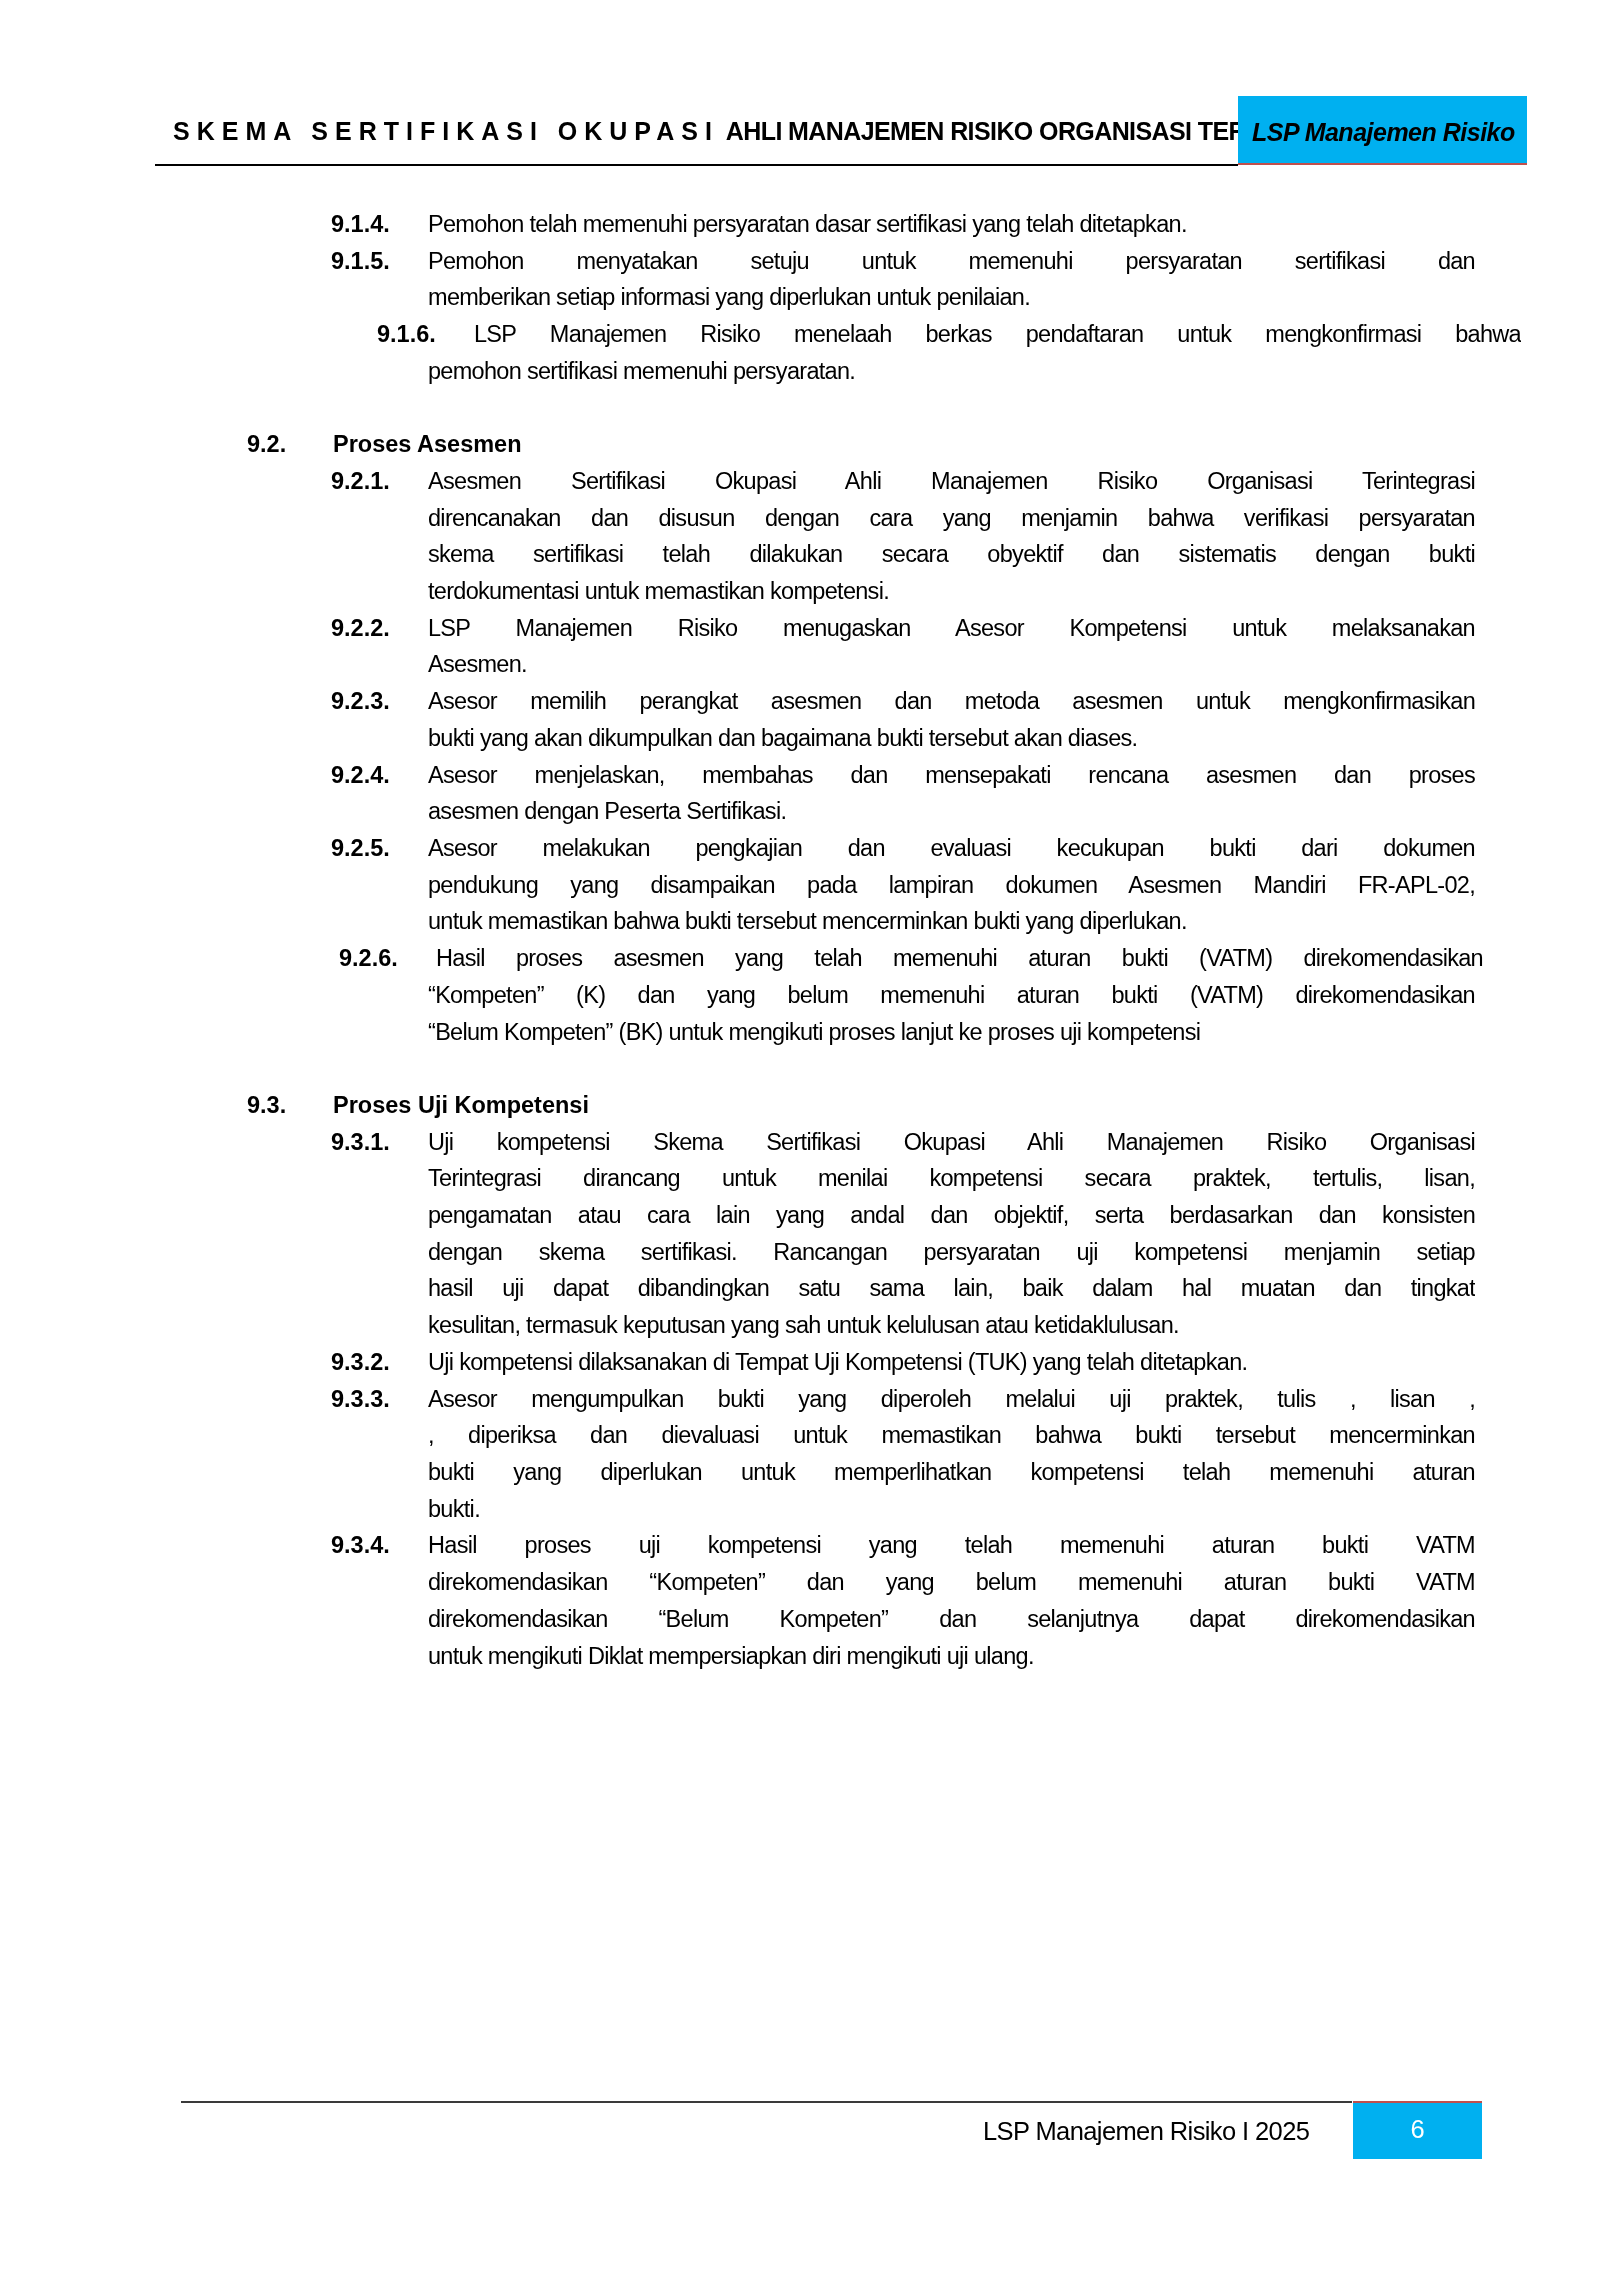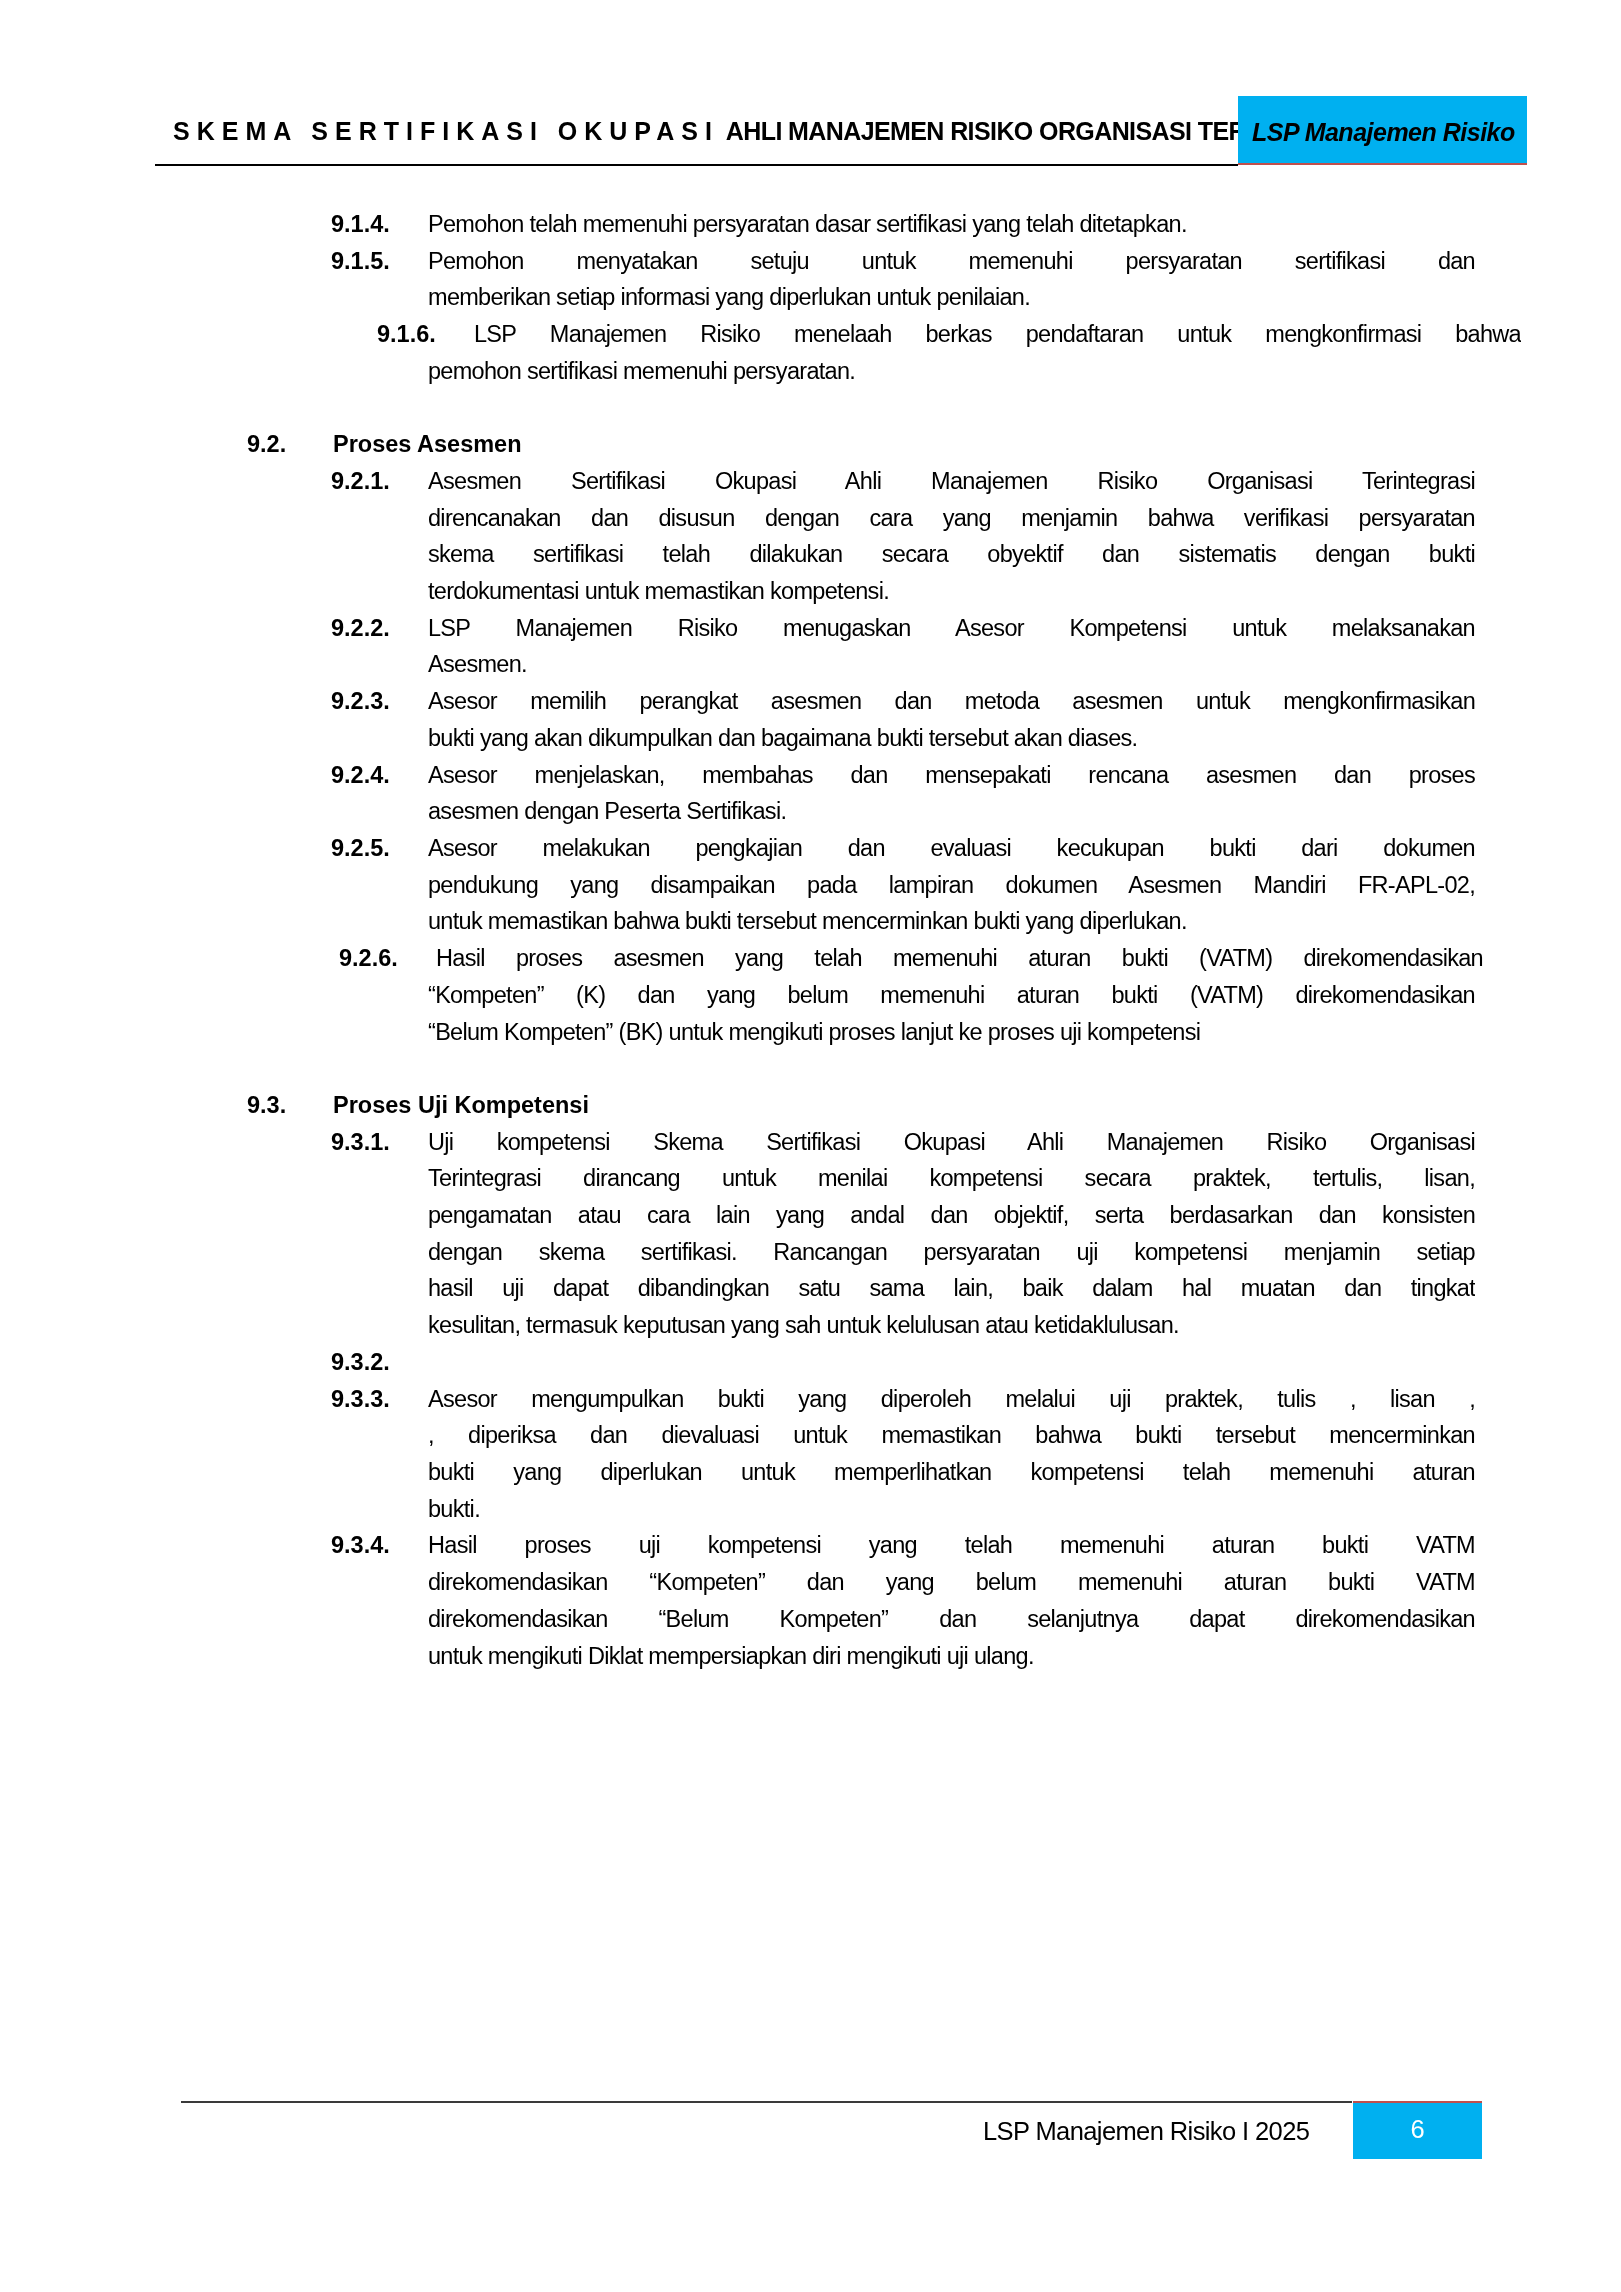--- a/index.html
+++ b/index.html
@@ -135,20 +135,21 @@
       <div class="txt">dengan skema sertifikasi. Rancangan persyaratan uji kompetensi menjamin setiap</div>
     </div>
     <div class="line" style="top: 1064px; left: 0px; width: 1352px;">
       <div class="txt">hasil uji dapat dibandingkan satu sama lain, baik dalam hal muatan dan tingkat</div>
     </div>
     <div class="line" style="top: 1101px; left: 0px; width: 1621px;">
       <div class="txt last">kesulitan, termasuk keputusan yang sah untuk kelulusan atau ketidaklulusan.</div>
     </div>
     <div class="line" style="top: 1138px; left: 0px; width: 1621px;">
       <span class="num">9.3.2.</span>
+      <div class="txt last">Uji kompetensi dilaksanakan di Tempat Uji Kompetensi (TUK) yang telah ditetapkan.</div>
     </div>
     <div class="line" style="top: 1175px; left: 0px; width: 1621px;">
       <span class="num">9.3.3.</span>
       <div class="txt">Asesor mengumpulkan bukti yang diperoleh melalui uji praktek, tulis , lisan ,</div>
     </div>
     <div class="line" style="top: 1211px; left: 0px; width: 1621px;">
       <div class="txt">, diperiksa dan dievaluasi untuk memastikan bahwa bukti tersebut mencerminkan</div>
     </div>
     <div class="line" style="top: 1248px; left: 0px; width: 1621px;">
       <div class="txt">bukti yang diperlukan untuk memperlihatkan kompetensi telah memenuhi aturan</div>

